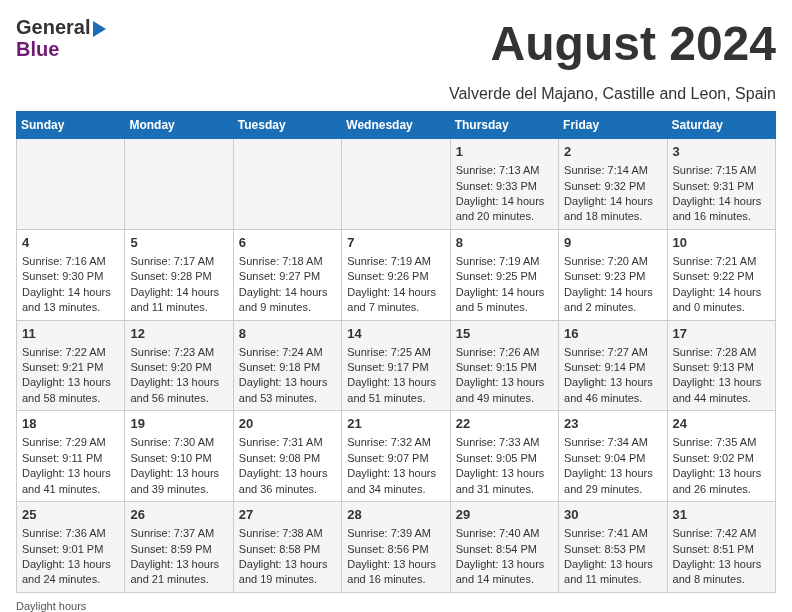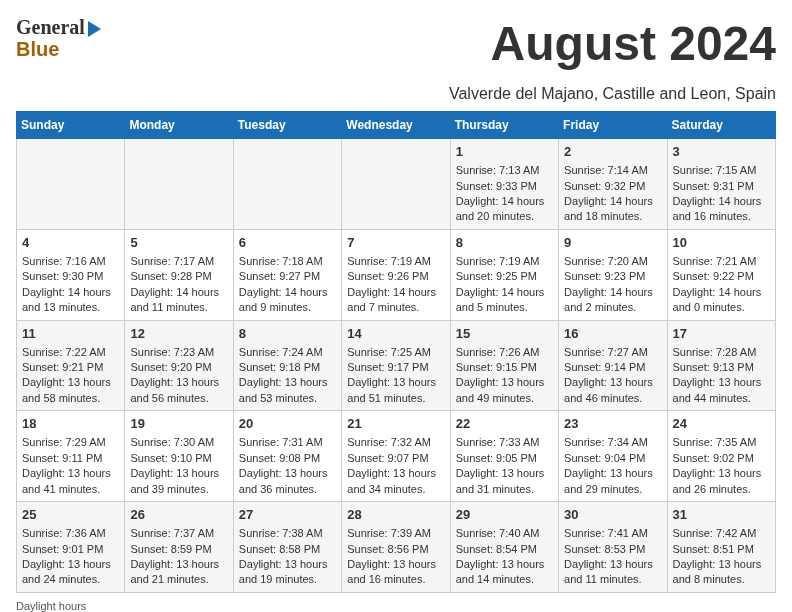--- a/index.html
+++ b/index.html
@@ -79,25 +79,25 @@
       color: #555;
     }
   </style>
 </head>
 <body>
 
 <div class="header">
   <div class="logo">
     <div>
       <div style="display:flex;align-items:center;">
-        <div style="font-size:20px;font-weight:bold;line-height:1.1;font-family:Liberation Serif, serif;">
+        <div style="font-size:20px;font-weight:bold;line-height:1.1;">
           <span style="color:#333;">General</span><span style="display:inline-block;width:0;height:0;border-top:8px solid transparent;border-bottom:8px solid transparent;border-left:13px solid #1a6eb5;margin-left:3px;vertical-align:middle;"></span>
         </div>
       </div>
-      <div style="font-size:20px;font-weight:bold;color:#a16207;line-height:1.1;">Blue</div>
+      <div style="font-size:20px;font-weight:bold;color:#701a75;line-height:1.1;">Blue</div>
     </div>
   </div>
   <div class="title-section">
     <div class="month-title">August 2024</div>
     <div class="subtitle">Valverde del Majano, Castille and Leon, Spain</div>
   </div>
 </div>
 
 <table class="calendar">
   <thead>

